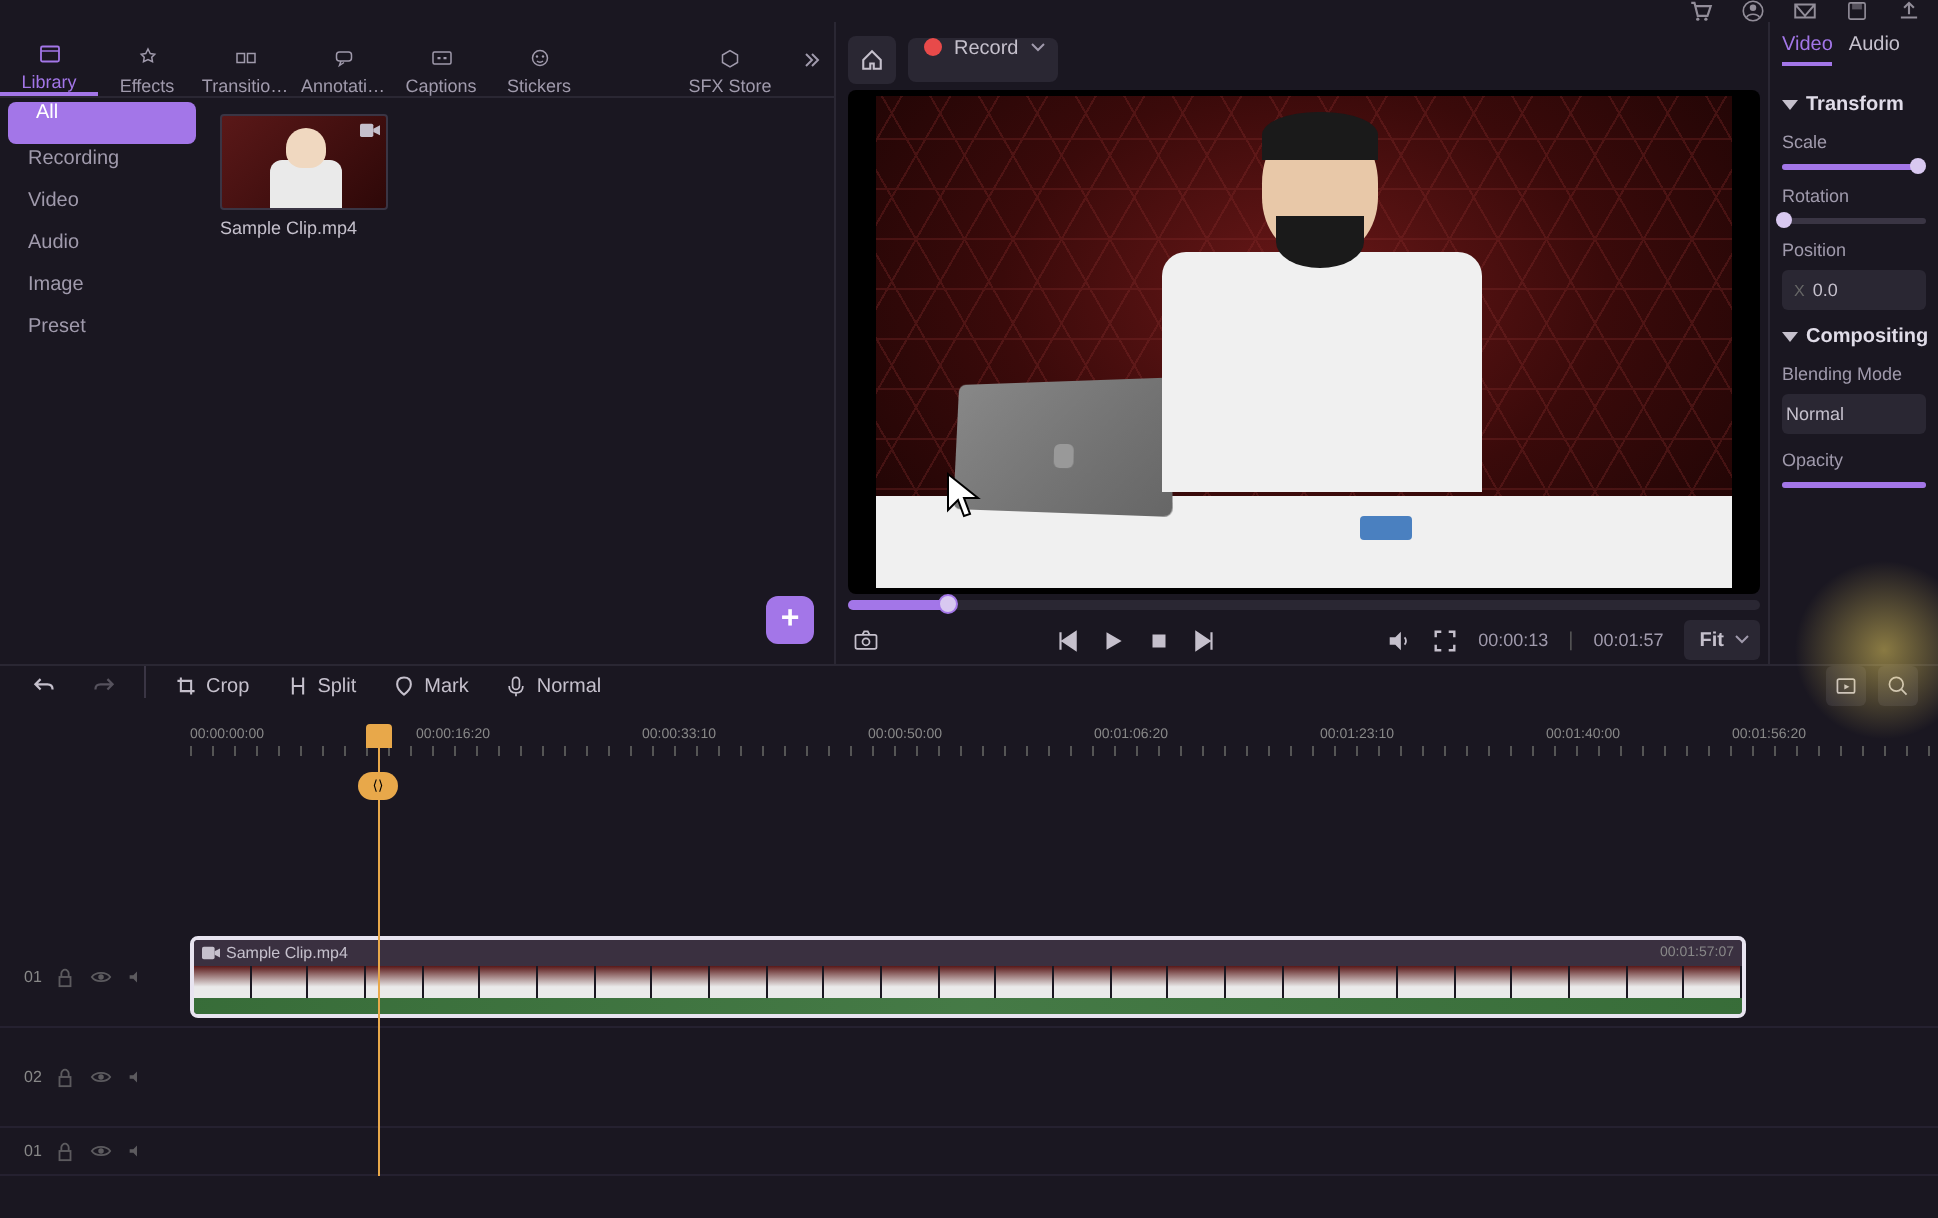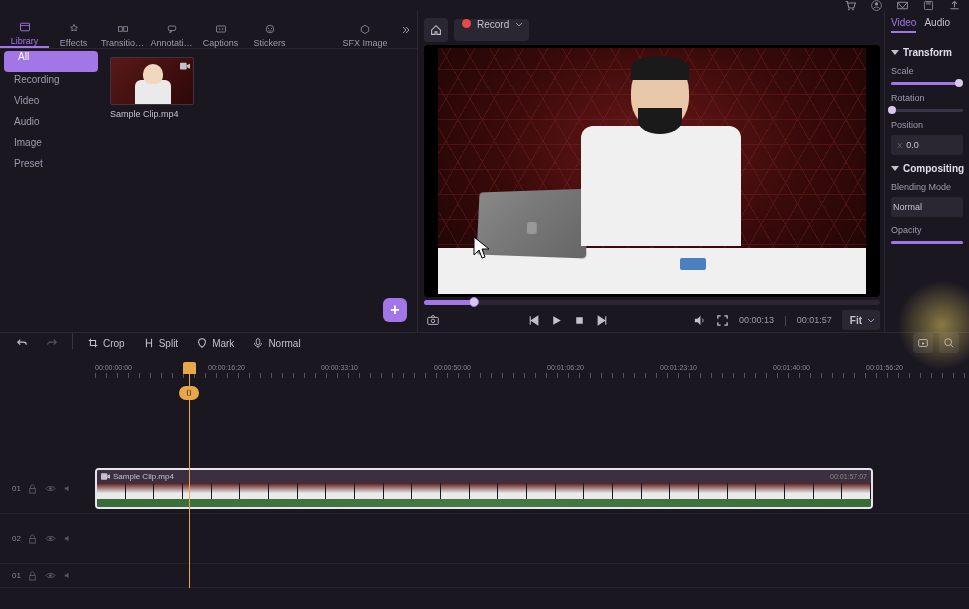--- a/index.html
+++ b/index.html
@@ -175,21 +175,21 @@
             <circle cx="6" cy="7" r=".8" fill="#a09aac"></circle>
             <circle cx="10" cy="7" r=".8" fill="#a09aac"></circle>
             <path d="M6 10c1 1 3 1 4 0" fill="none" stroke="#a09aac"></path>
           </svg>
         <span>Stickers</span>
       </div>
       <div class="ribbon-item wide">
         <svg class="ribbon-icon" viewBox="0 0 16 16">
             <path d="M3 6l5-3 5 3v5l-5 3-5-3z" fill="none" stroke="#a09aac"></path>
           </svg>
-        <span>SFX Image</span>
+        <span>SFX Store</span>
       </div>
       <span class="arrows-icon" style="align-self:center;margin-right:6px;"><svg viewBox="0 0 10 10" width="10" height="10">
             <path d="M2 2l3 3-3 3M5 2l3 3-3 3" fill="none" stroke="#a09aac"></path>
           </svg></span>
     </div>
     <div class="library-body">
       <div class="sidebar">
         <div class="sidebar-item active">
             <span>All</span>
           </div>

